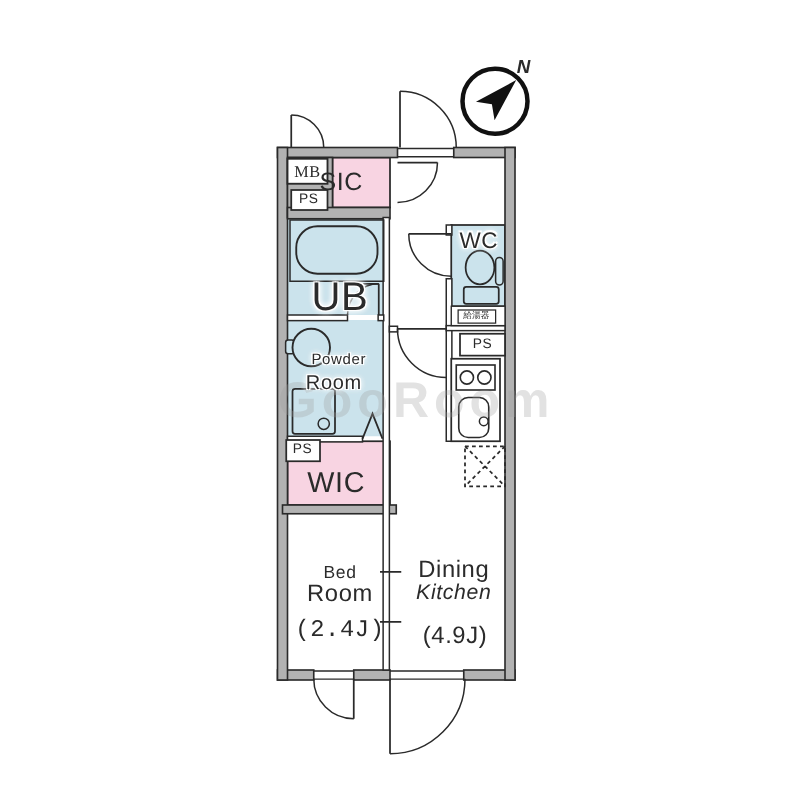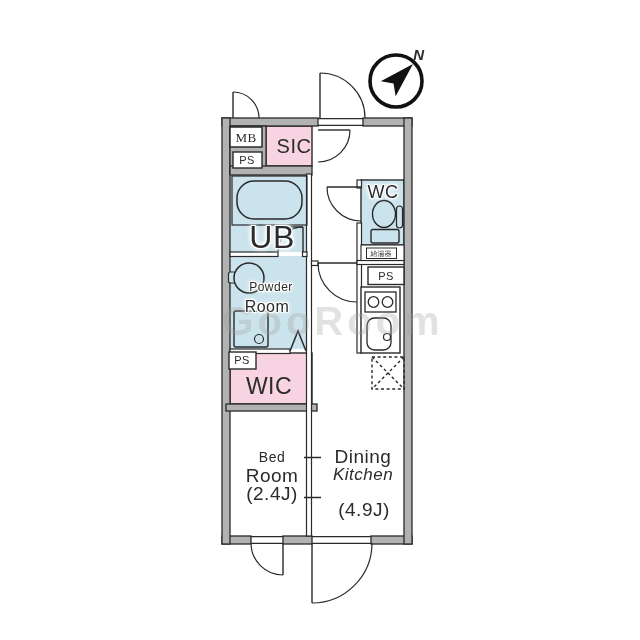--- a/index.html
+++ b/index.html
@@ -141,32 +141,32 @@
     <g>
       <circle cx="396" cy="81" r="26" fill="#ffffff" stroke="#111111" stroke-width="3.6"></circle>
       <polygon points="396,57 406.5,92 396,84.5 385.5,92" fill="#111111" transform="rotate(45 396 81)"></polygon>
     </g>
   </svg>
 
   <div class="watermark" style="left:333px;top:321px;">GooRoom</div>
 
   <div class="lbl" style="left:246px;top:137px;font-size:13px;font-family:Liberation Serif, serif;">MB</div>
   <div class="lbl" style="left:247px;top:160px;font-size:11px;">PS</div>
-  <div class="lbl" style="left:294px;top:146px;font-size:20px;">SIC</div>
+  <div class="lbl" style="left:273px;top:146px;font-size:20px;">SIC</div>
   <div class="lbl halo" style="left:272px;top:237px;font-size:32px;">UB</div>
   <div class="lbl halo" style="left:383px;top:192px;font-size:18px;">WC</div>
   <div class="lbl" style="left:381px;top:253px;font-size:7px;letter-spacing:0;">給湯器</div>
   <div class="lbl halo" style="left:271px;top:287px;font-size:12px;">Powder</div>
   <div class="lbl halo" style="left:267px;top:307px;font-size:16px;">Room</div>
   <div class="lbl" style="left:242px;top:360px;font-size:11px;">PS</div>
   <div class="lbl" style="left:386px;top:276px;font-size:11px;">PS</div>
   <div class="lbl" style="left:269px;top:386px;font-size:23px;">WIC</div>
 
   <div class="lbl" style="left:272px;top:457px;font-size:14px;">Bed</div>
   <div class="lbl" style="left:272px;top:475px;font-size:19px;">Room</div>
-  <div class="lbl" style="left:272px;top:493px;font-size:19px;">(2.4J)</div>
+  <div class="lbl" style="left:272px;top:504px;font-size:19px;font-family:Liberation Mono, monospace;">(2.4J)</div>
 
   <div class="lbl" style="left:363px;top:456px;font-size:19px;text-align:center;">Dining</div>
   <div class="lbl" style="left:363px;top:474px;font-size:17px;font-style:italic;">Kitchen</div>
   <div class="lbl" style="left:364px;top:509px;font-size:19px;">(4.9J)</div>
 
   <div class="lbl north" style="left:419px;top:54px;font-size:15px;">N</div>
 </div>
 
 </body></html>

